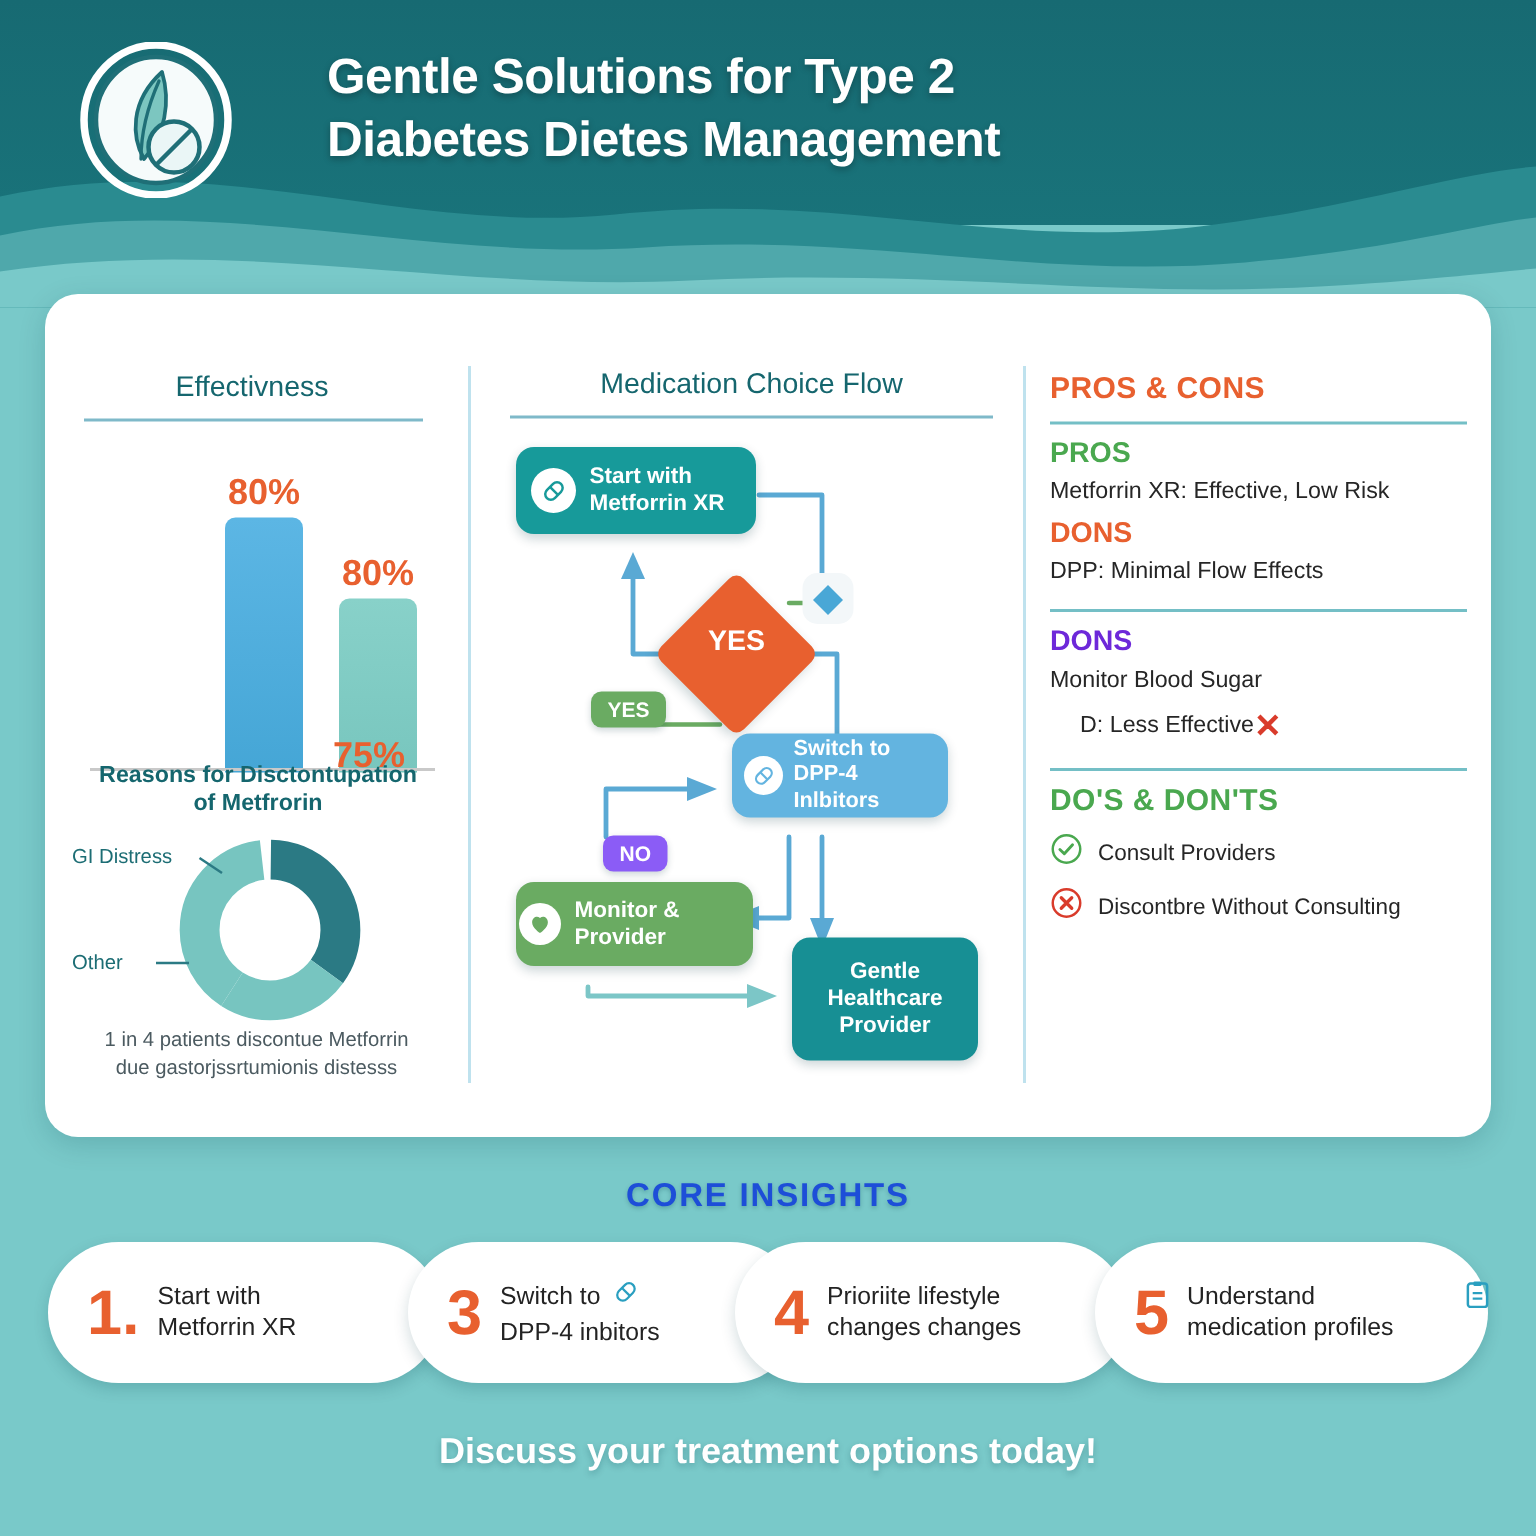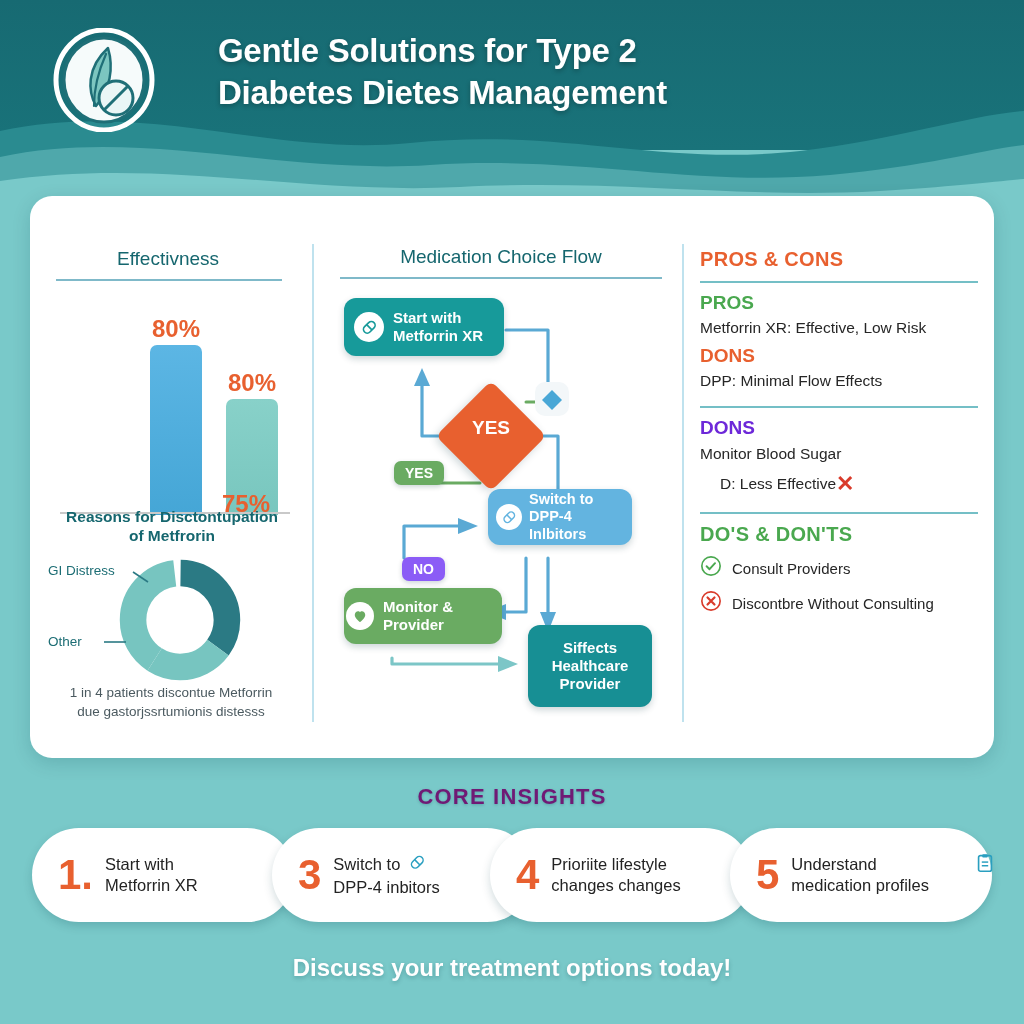--- a/index.html
+++ b/index.html
@@ -97,21 +97,21 @@
   .sec-h { font-weight:bold; font-size:20px; letter-spacing:.3px; }
   .sec-sub { font-weight:bold; font-size:19px; }
   .sec-txt { font-size:15.5px; color:#262626; }
   .rrule { height:2px; background:#74bfc6; margin:9px 0 9px 0; }
   .dd-row { display:flex; align-items:center; margin-top:9px; }
   .dd-row .dd-txt { font-size:15px; color:#262626; }
 
   
   #insights-title {
     position:absolute; left:0; top:784px; width:1024px; text-align:center;
-    color:#701a75; font-weight:bold; font-size:22px; letter-spacing:1.2px;
+    color:#1d4ed8; font-weight:bold; font-size:22px; letter-spacing:1.2px;
     text-shadow:0 1px 3px rgba(0,60,70,.25);
   }
   .icard {
     position:absolute; top:828px; height:94px; background:#fff;
     border-radius:47px; display:flex; align-items:center;
     box-shadow:0 4px 10px rgba(0,60,70,.18);
   }
   .icard .num {
     color:#e8602f; font-weight:bold; font-size:42px; margin:0 12px 0 26px;
     flex:none; line-height:1;
@@ -268,21 +268,21 @@
     </svg>
   </span>
   <span class="ntext">
     <div>Monitor &amp;</div>
     <div>Provider</div>
   </span>
 </div>
 
 <div class="node" style="left:528px; top:625px; width:124px; height:82px; background:#178f94; justify-content:center; text-align:center;">
   <span class="ntext">
-    <div>Siffects</div>
+    <div>Gentle</div>
     <div>Healthcare</div>
     <div>Provider</div>
   </span>
 </div>
 
 <div id="right">
   <div class="sec-h" style="color:#e8602f;">PROS &amp; CONS</div>
   <div class="rrule" style="margin-top:10px;"></div>
 
   <div class="sec-sub" style="color:#4aa84f;">PROS</div>

